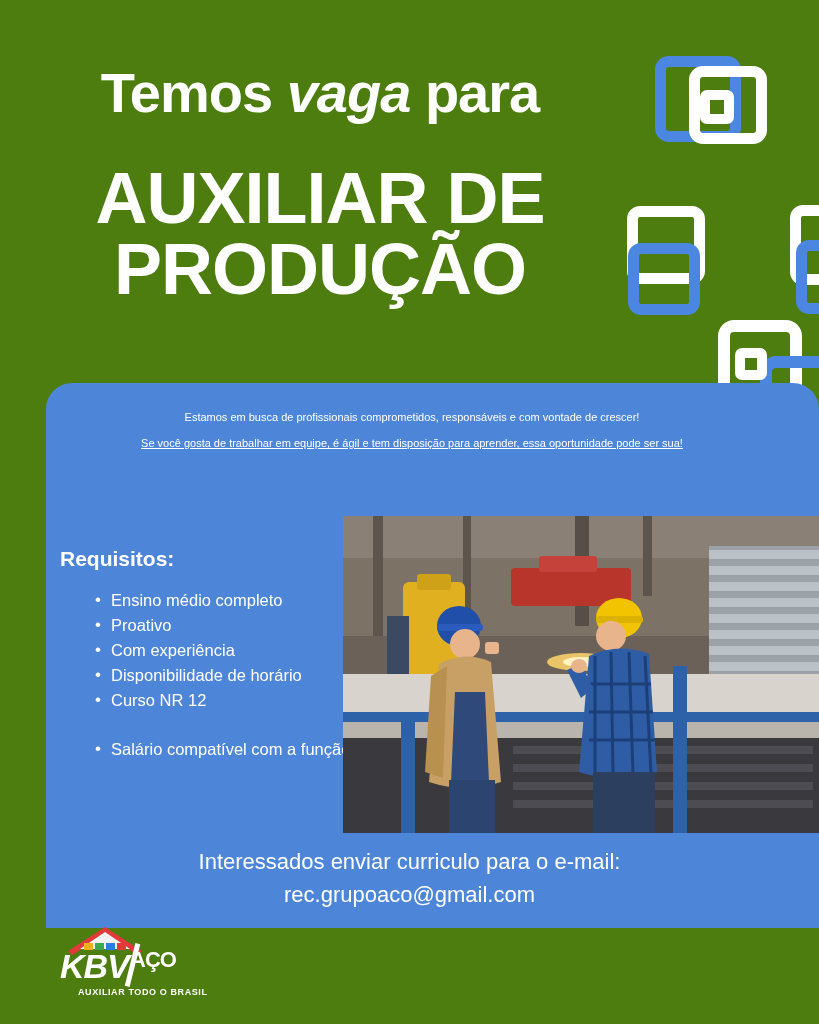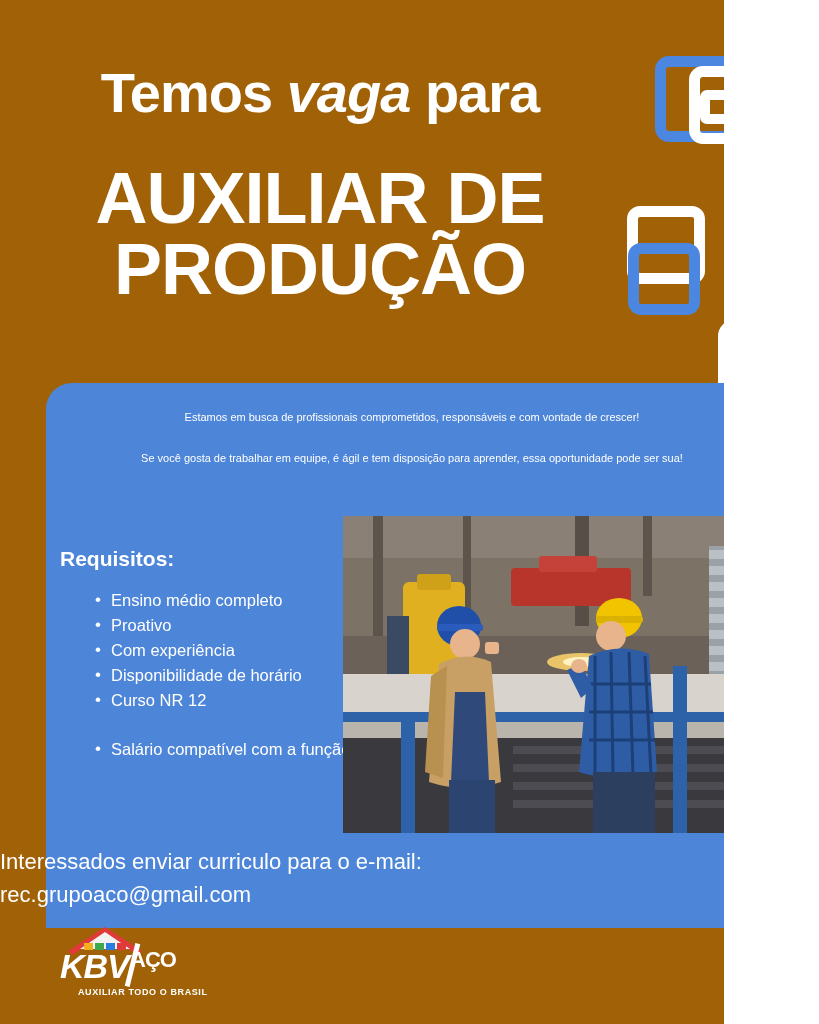--- a/index.html
+++ b/index.html
@@ -4,23 +4,23 @@
 <style>
   * { box-sizing: border-box; margin: 0; padding: 0; }
   html, body {
     width: 819px;
     height: 1024px;
     font-family: "Liberation Sans", sans-serif;
     overflow: hidden;
   }
   .poster {
     position: relative;
-    width: 724px;
+    width: 819px;
     height: 1024px;
-    background: #a16207;
+    background: #4d7c0f;
     overflow: hidden;
   }
   
   .deco { position: absolute; border-style: solid; border-radius: 14px; }
 
   .sq1 { top: 56px; left: 655px; width: 86px; height: 86px; border-width: 11px; border-color: #4b86e0; }
   .sq2 { top: 66px; left: 689px; width: 78px; height: 78px; border-width: 11px; border-color: #ffffff; }
   .sq3 { top: 90px; left: 700px; width: 34px; height: 34px; border-width: 10px; border-color: #ffffff; border-radius: 7px; }
 
   .sq4 { top: 206px; left: 627px; width: 78px; height: 78px; border-width: 11px; border-color: #ffffff; border-radius: 13px; }
@@ -78,21 +78,21 @@
   .intro {
     position: absolute;
     top: 409px;
     left: 62px;
     width: 700px;
     text-align: center;
     color: #ffffff;
     font-size: 11px;
     line-height: 1.55;
   }
-  .intro p + p { margin-top: 24px; }
+  .intro p + p { margin-top: 9px; text-decoration: underline; }
 
   .req-title {
     position: absolute;
     top: 547px;
     left: 60px;
     color: #ffffff;
     font-size: 21px;
     font-weight: 700;
   }
   .req-list {
@@ -125,21 +125,21 @@
     background: #5a5048;
   }
   .photo svg { display: block; }
 
   
   .contact {
     position: absolute;
     top: 845px;
     left: 0;
     width: 819px;
-    text-align: left;
+    text-align: center;
     color: #ffffff;
     font-size: 22px;
     line-height: 1.5;
   }
 
   
   .logo-wrap {
     position: absolute;
     left: 26px;
     top: 925px;

